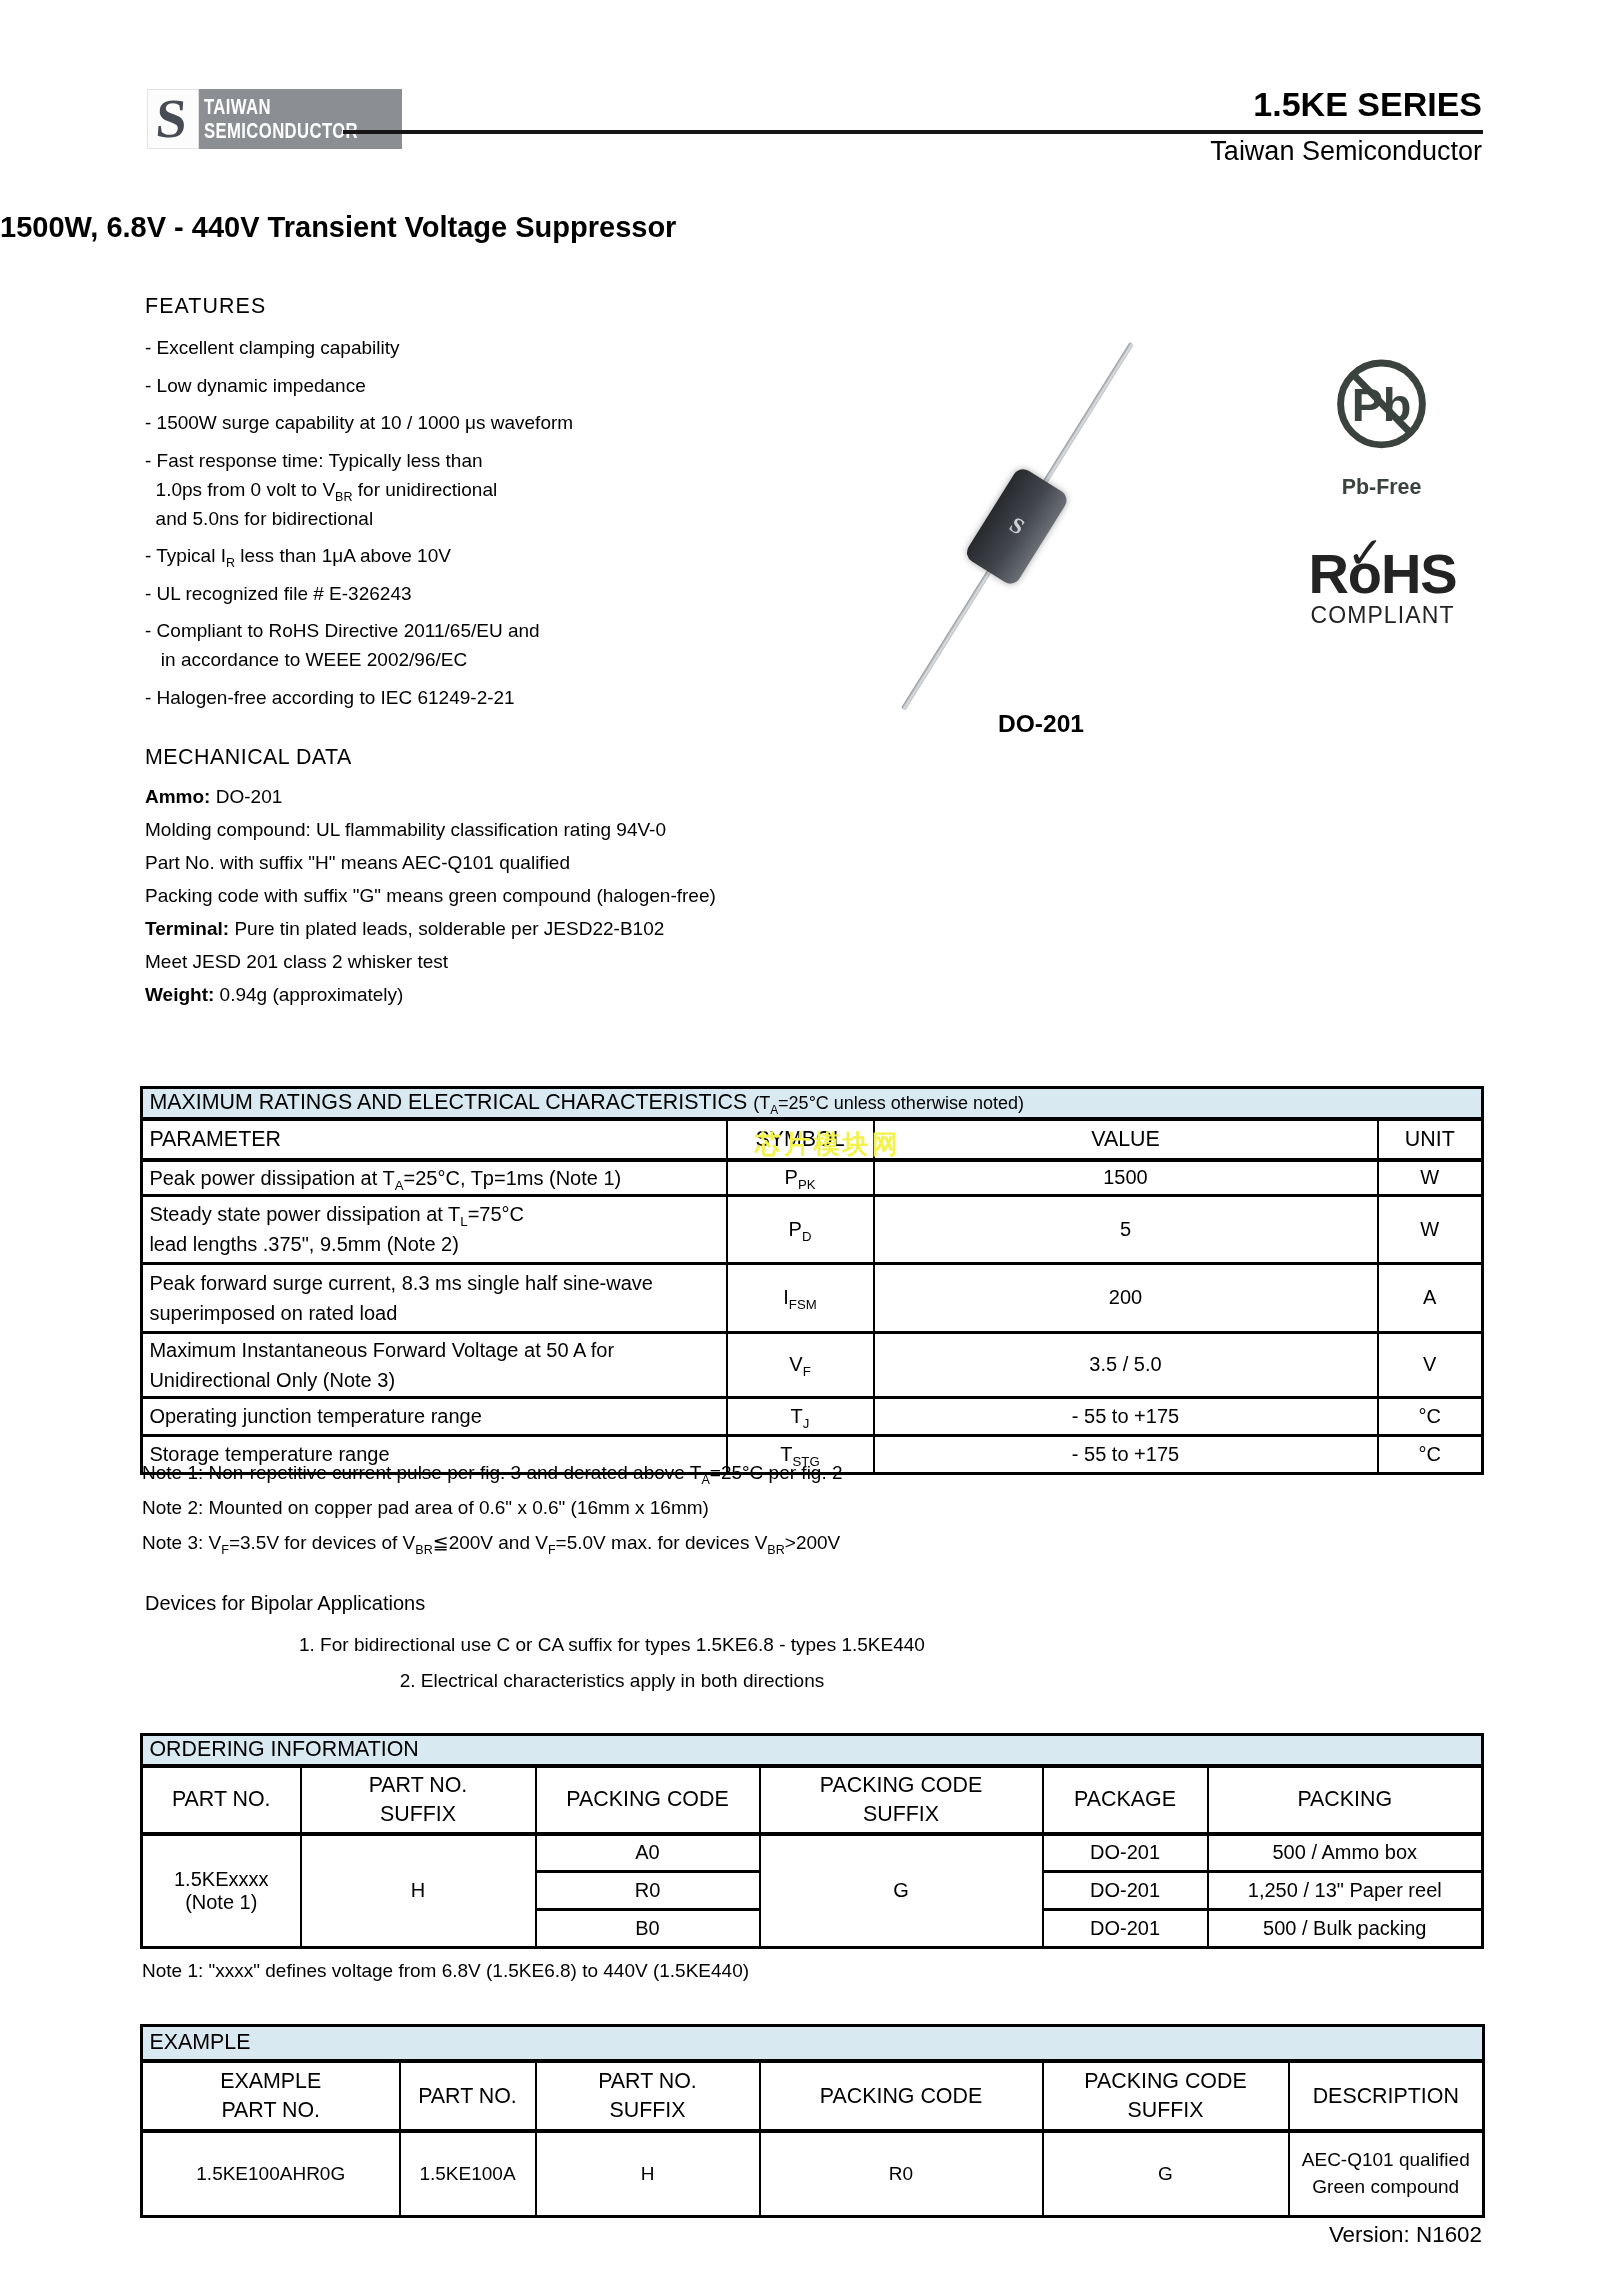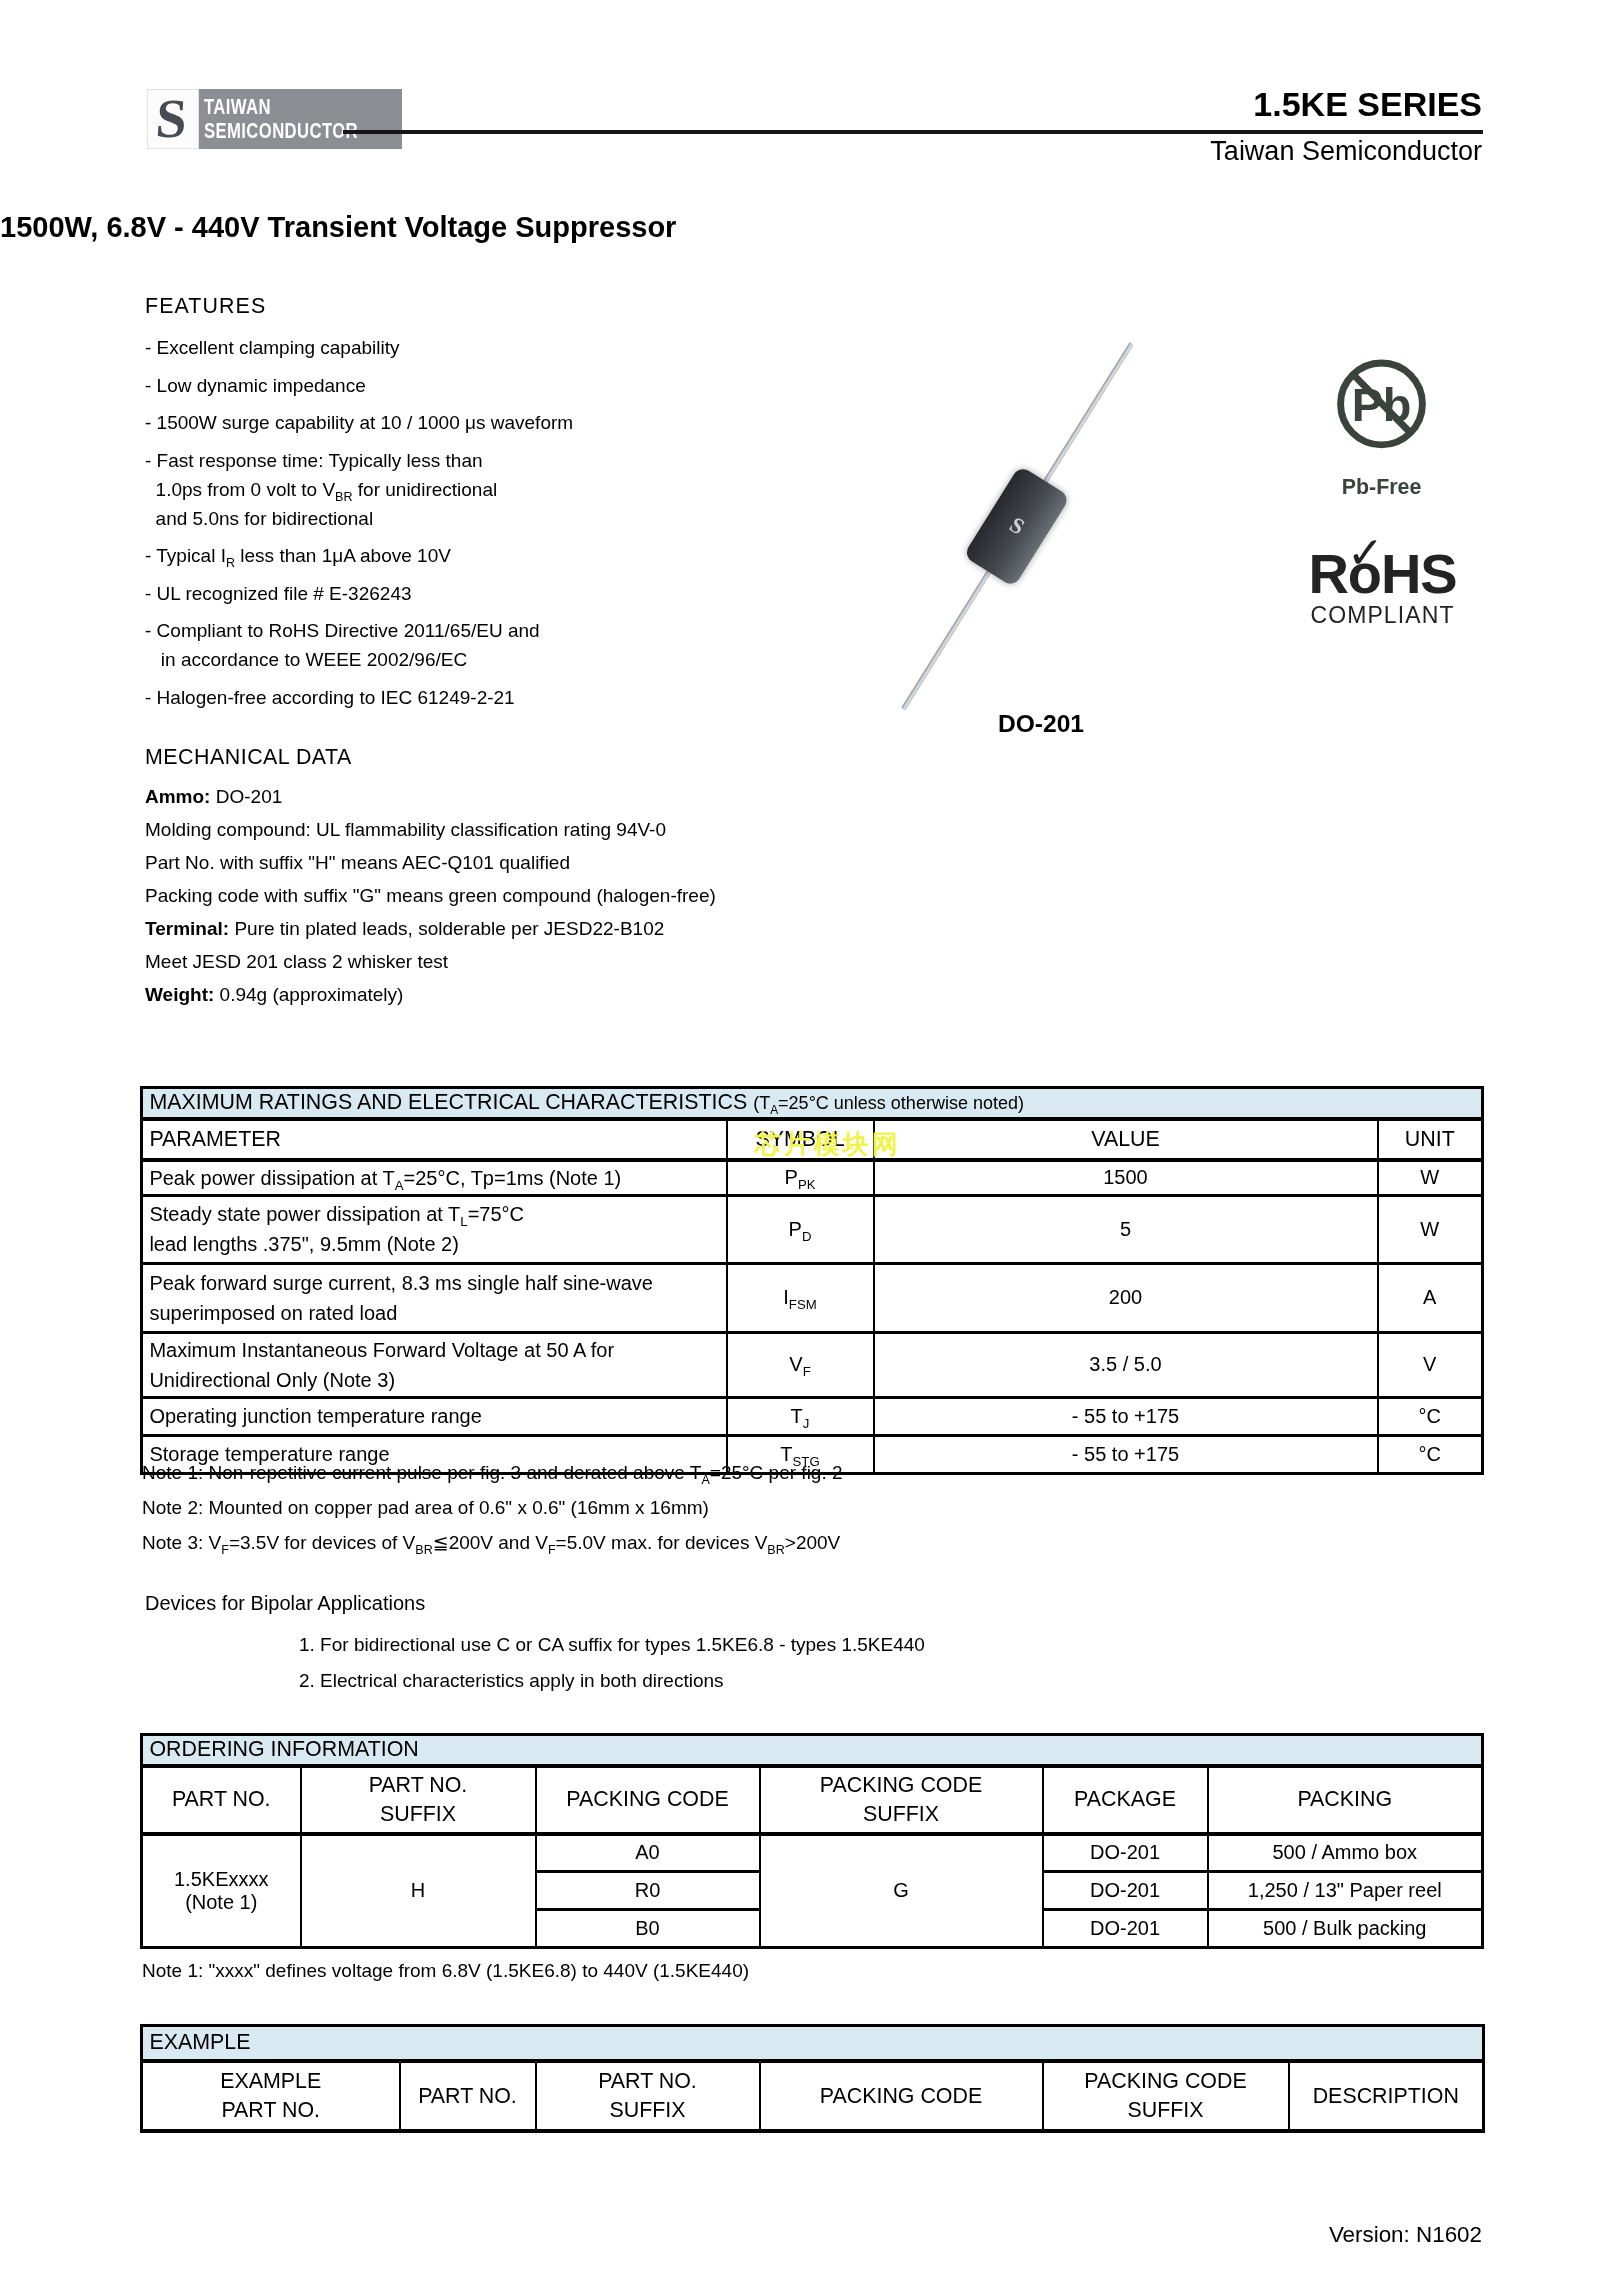--- a/index.html
+++ b/index.html
@@ -58,21 +58,21 @@
   .hband { height:31px; } .hcols { height:41px; }
   .h64 { height:34px; } .h128 { height:68px; } .h130 { height:69px; }
   .h122 { height:65px;margin-left:6px; } .h72 { height:38px; }
   .ratings { top:1086px;border-radius:24px; }
   .watermark { position:absolute; left:755px; top:1127px; font-size:26px; color:#f2f24a;
                font-weight:bold; letter-spacing:3.2px; z-index:5; }
   .notes { position:absolute; left:142px; top:1455px; font-size:19px; }
   .notes div { line-height:35px; }
 
   .bip-h { position:absolute; left:145px; top:1592px; font-size:20px; }
-  .bip { position:absolute; left:299px; top:1627px; font-size:19px; }
+  .bip { position:absolute; left:299px; top:1627px; font-size:19px;text-align:center; }
   .bip div { line-height:36px; }
 
   .ordering { top:1733px; }
   .ohdr { height:68px; } .orow { height:38px; }
   .ord-note { position:absolute; left:142px; top:1960px; font-size:19px; }
 
   .example { top:2024px; }
   .example td { font-size:19px; line-height:1.4; }
   .example .band td { font-size:21.4px; }
   .ehdr { height:70px; } .erow { height:85px; }
@@ -274,18 +274,26 @@
       <td colspan="6">EXAMPLE</td>
     </tr>
     <tr class="cols ehdr">
       <td>EXAMPLE<br>PART NO.</td>
       <td>PART NO.</td>
       <td>PART NO.<br>SUFFIX</td>
       <td>PACKING CODE</td>
       <td>PACKING CODE<br>SUFFIX</td>
       <td>DESCRIPTION</td>
     </tr>
+    <tr class="erow">
+      <td>1.5KE100AHR0G</td>
+      <td>1.5KE100A</td>
+      <td>H</td>
+      <td>R0</td>
+      <td>G</td>
+      <td>AEC-Q101 qualified<br>Green compound</td>
+    </tr>
   </tbody>
     </table>
 
   <div class="version">Version: N1602</div>
 </div>
 
 
 </body></html>

